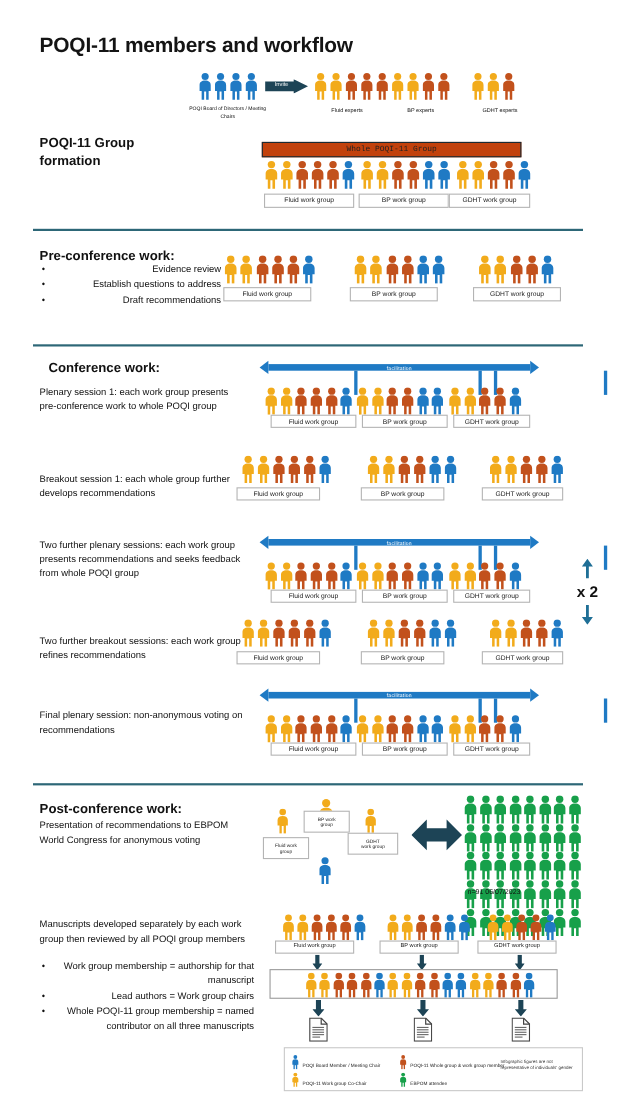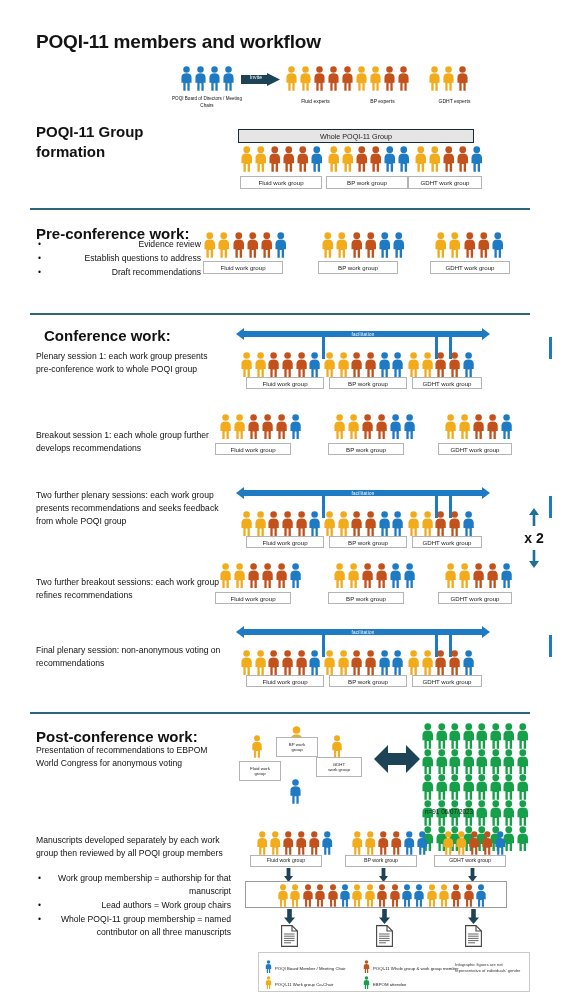--- a/index.html
+++ b/index.html
@@ -18,21 +18,21 @@
     position:absolute; left:36px; top:31px;
     font-size:19px; font-weight:bold; letter-spacing:-0.2px;
     color:#141414;
   }
 
   .divider {
     position:absolute; height:2px; background:#2d6777; left:30px; width:500px;
   }
 
   .sec-head {
-    position:absolute; font-size:15px; font-weight:bold; color:#111; line-height:1.35;
+    position:absolute; font-size:12px; font-weight:bold; color:#111; line-height:1.35;
   }
   .sec-body {
     position:absolute; font-size:8.6px; color:#111; line-height:1.5;
   }
   .sec-body ul { margin:2px 0 0 0; padding-left:11px; list-style:none; }
   .sec-body ul li { position:relative; margin-bottom:1px;text-align:right; }
   .sec-body ul li:before {
     content:"•"; position:absolute; left:-9px; top:0;
   }
 
@@ -42,23 +42,23 @@
   .ppl { display:flex; align-items:flex-end; gap:0px; }
 
   .grp-label {
     position:absolute;
     border:1px solid #b4b4b4; background:#fff;
     font-size:6.1px; color:#222;
     display:flex; align-items:center; justify-content:center;
     text-align:center; line-height:1.15;
   }
   .whole-box {
-    position:absolute; border:1.4px solid #1a2a33; background:#e5e5e5;
+    position:absolute; border:1.4px solid #1a2a33; background:#c2410c;
     font-size:7.2px; color:#222;
-    display:flex; align-items:center; justify-content:center;
+    display:flex; align-items:center; justify-content:center;font-family:Liberation Mono, monospace;
   }
   .plain-box {
     position:absolute; border:1px solid #9a9a9a; background:#fff;
   }
 
   
   .facil { position:absolute; }
   .facil .bar { position:absolute; left:0; top:0; height:6px; background:#1f7ac4; }
   .facil .lbl {
     position:absolute; top:-0.5px; width:100%; text-align:center;

